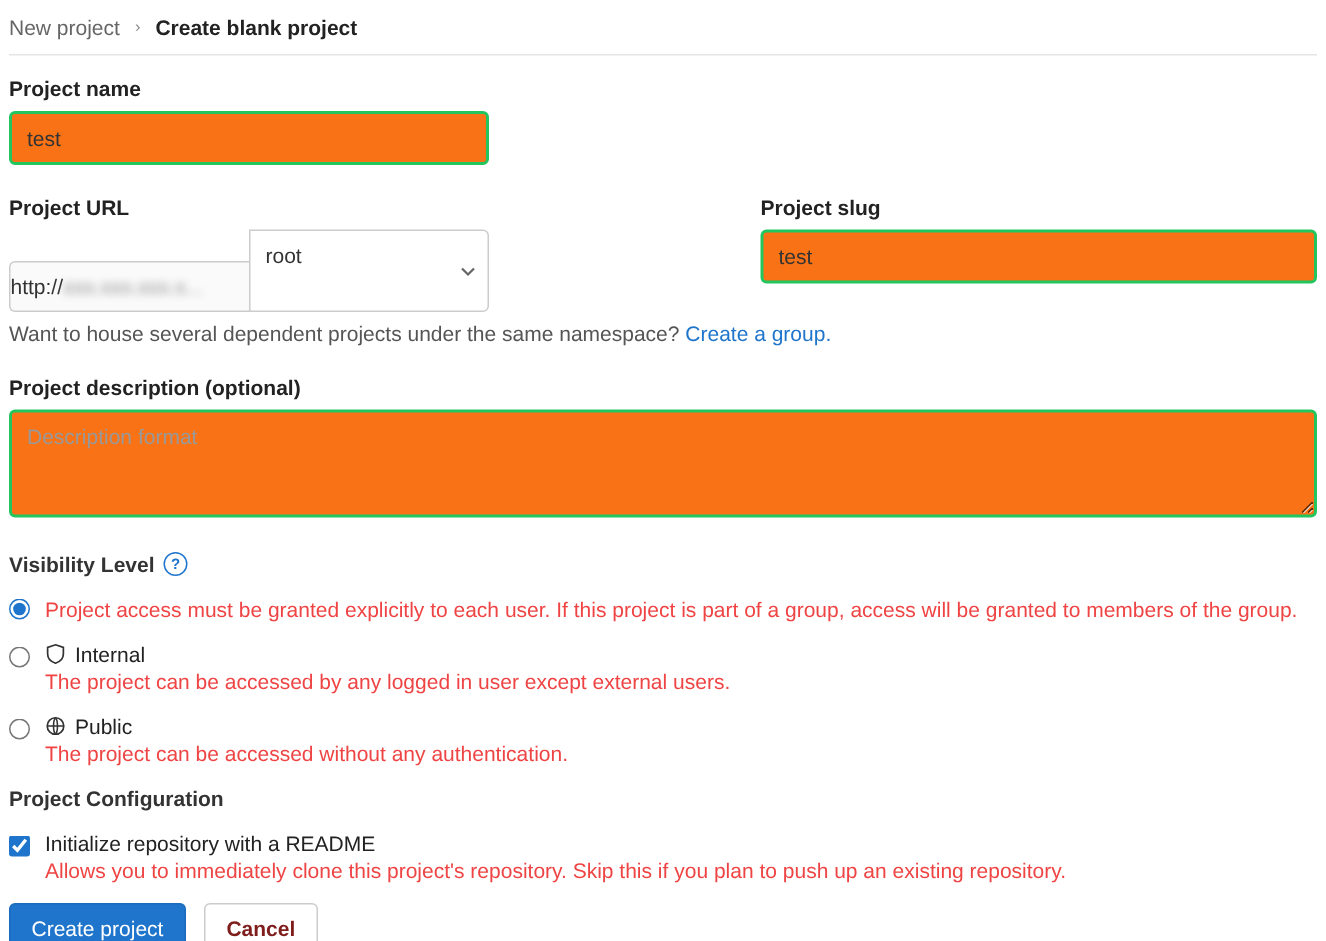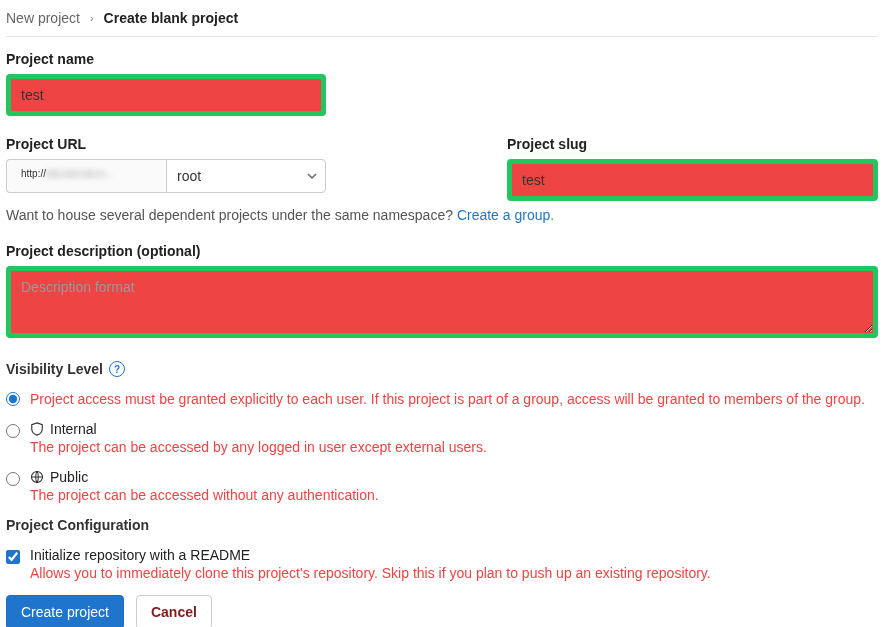--- a/index.html
+++ b/index.html
@@ -31,43 +31,44 @@
     }
     .form-block { margin-bottom: 20px; }
     .grid-twocol {
       display: grid;
       grid-template-columns: 1fr 1fr;
       gap: 130px;
       margin-bottom: 6px;
     }
     input.text, textarea.text {
       width: 100%;
-      border: 5px solid #22c55e;
+      border: 2px solid #22c55e;
       border-radius: 4px;
       padding: 8px 10px;
       font-size: 14px;
       font-family: inherit;
       color: #333;
-      background: #ef4444;
+      background: #f97316;
     }
     input.text.narrow { width: 320px; }
     textarea.text { height: 72px; resize: vertical; }
     input.text::placeholder, textarea.text::placeholder { color: #999; }
     .url-row { display: flex; width: 320px; }
     .url-prefix {
       border: 1px solid #ccc;
       border-right: none;
       border-radius: 4px 0 0 4px;
       background: #fafafa;
-      padding: 8px 14px;
+      padding: 8px 0;
       color: #333;
-      font-size: 10px;
+      font-size: 14px;
       width: 160px;
       white-space: nowrap;
       overflow: hidden;
+      margin-top: 21px;
     }
     .url-select {
       border: 1px solid #ccc;
       border-radius: 0 4px 4px 0;
       background: #fff;
       padding: 8px 26px 8px 10px;
       font-size: 14px;
       flex: 1;
       position: relative;
       cursor: pointer;

